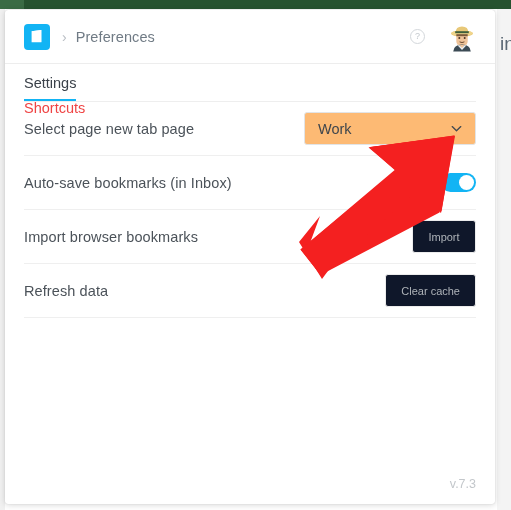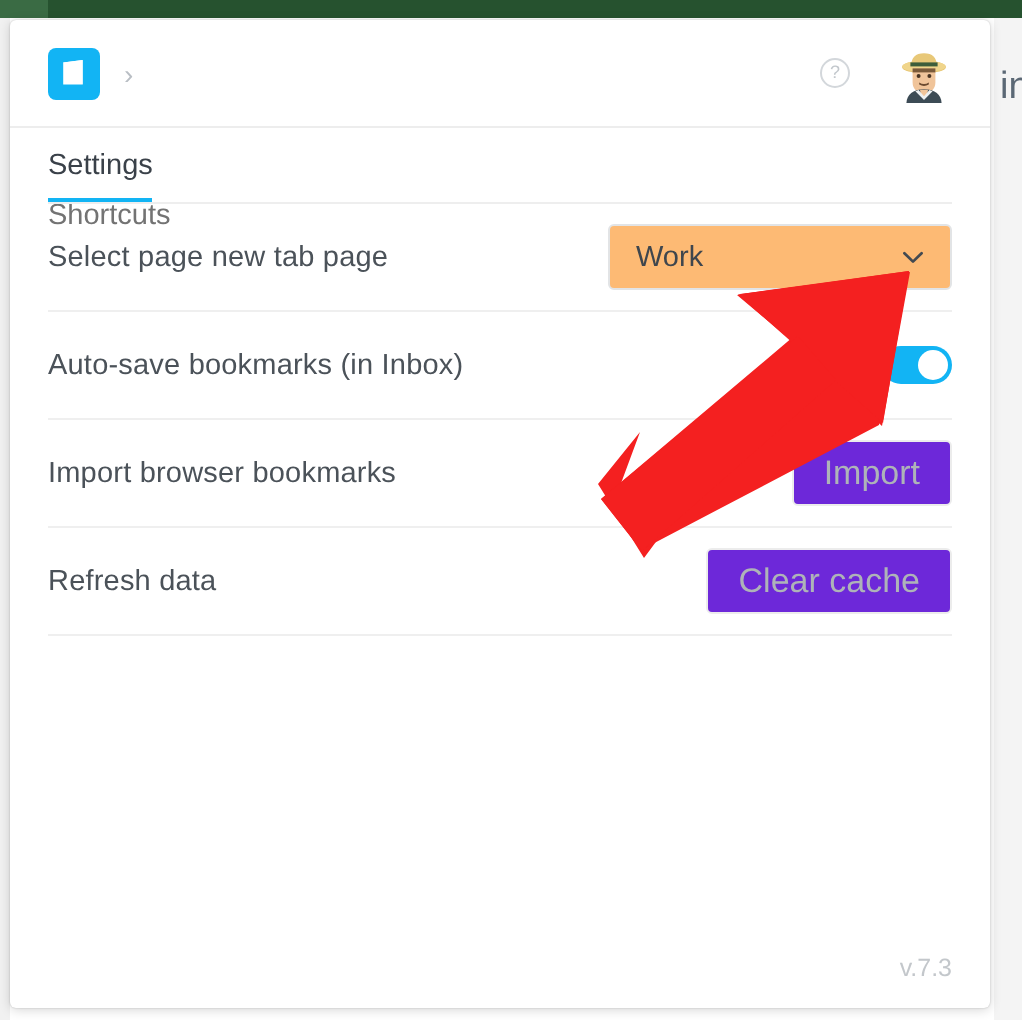--- a/index.html
+++ b/index.html
@@ -138,21 +138,21 @@
     position: relative;
     height: 38px;
     display: flex;
     align-items: flex-start;
     padding: 11px 0 0 19px;
     box-sizing: border-box;
     flex-direction: column;
   }
   .tab {
     font-size: 14.5px;
-    color: #737373;
+    color: #ef4444;
     padding: 0 0 9px 0;
     margin-right: 27px;
     position: relative;
     white-space: nowrap;
   }
   .tab.active {
     color: #3a4149;
   }
   .tab.active::after {
     content: "";
@@ -237,23 +237,23 @@
     border-radius: 50%;
     background: #ffffff;
   }
 
   
   .ghost-btn {
     height: 33px;
     min-width: 64px;
     border: 1px solid #ececec;
     border-radius: 3px;
-    background: #6d28d9;
+    background: #0f172a;
     color: #aeb3b8;
-    font-size: 17px;
+    font-size: 11px;
     display: flex;
     align-items: center;
     justify-content: center;
     padding: 0 15px;
     box-sizing: border-box;
     white-space: nowrap;
     font-family: "Liberation Sans", sans-serif;
   }
 
   
@@ -293,20 +293,21 @@
 
     <div class="panel-header">
       <div class="brand-logo">
         <svg width="15" height="15" viewBox="0 0 15 15" aria-hidden="true">
           <path d="M1.6 2.2 L11.3 1.0 L11.3 13.2 L1.6 13.2 Z" fill="#ffffff"></path>
           <path d="M11.3 1.0 L11.3 13.2 L1.6 13.2 Z" fill="#12b4f4" opacity="0"></path>
           <path d="M1.6 2.2 L11.3 1.0 L11.3 13.2 Z" fill="#ffffff"></path>
         </svg>
       </div>
       <span class="breadcrumb-sep">›</span>
+      <span class="breadcrumb-title">Preferences</span>
       <span class="header-spacer"></span>
       <span class="help-icon">?</span>
       <span class="avatar">
         <svg width="30" height="30" viewBox="0 0 30 30" aria-hidden="true">
           <ellipse cx="15" cy="11.5" rx="11" ry="3.1" fill="#e8c878"></ellipse>
           <ellipse cx="15" cy="11.2" rx="10.8" ry="2.9" fill="#f0d58b"></ellipse>
           <path d="M8.6 11.0 Q8.6 4.6 15 4.6 Q21.4 4.6 21.4 11.0 Z" fill="#e8c878"></path>
           <rect x="8.2" y="9.2" width="13.6" height="2.0" fill="#3d5e3a"></rect>
           <path d="M9.3 12.2 h11.4 v7.0 a5.7 5.7 0 0 1 -11.4 0 Z" fill="#f0c49a"></path>
           <rect x="9.3" y="12.2" width="11.4" height="2.0" fill="#7a5a3a"></rect>

